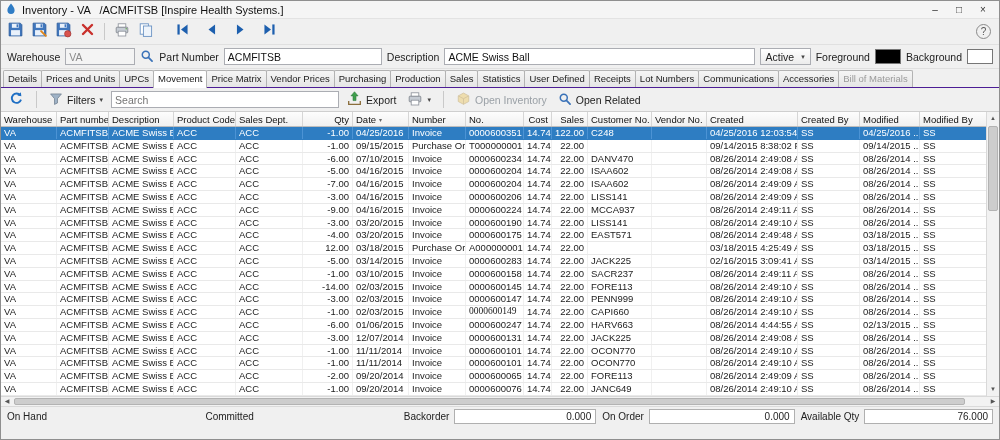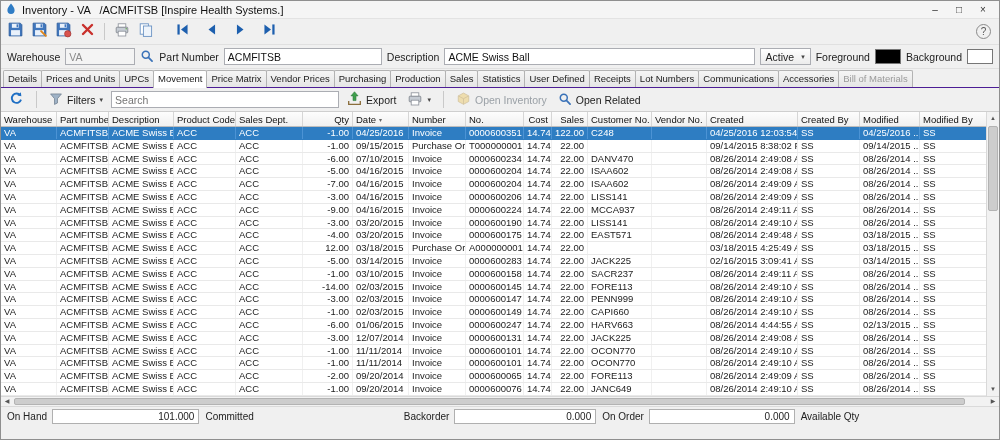--- a/index.html
+++ b/index.html
@@ -571,21 +571,21 @@
           </div>
           <div class="row">
             <div class="c" style="width: 56px;">VA</div>
             <div class="c" style="width: 52px;">ACMFITSB</div>
             <div class="c" style="width: 65px;">ACME Swiss Ball</div>
             <div class="c" style="width: 62px;">ACC</div>
             <div class="c" style="width: 67px;">ACC</div>
             <div class="c r" style="width: 50px;">-1.00</div>
             <div class="c" style="width: 56px;">02/03/2015</div>
             <div class="c" style="width: 57px;">Invoice</div>
-            <div class="c" style="width: 58px;">0000600149</div>
+            <div class="c" style="width: 58px; font-family: Liberation Serif, serif;">0000600149</div>
             <div class="c r" style="width: 28px;">14.74</div>
             <div class="c r" style="width: 36px;">22.00</div>
             <div class="c" style="width: 64px;">CAPI660</div>
             <div class="c" style="width: 55px;"></div>
             <div class="c" style="width: 91px;">08/26/2014 2:49:10 AM</div>
             <div class="c" style="width: 62px;">SS</div>
             <div class="c" style="width: 60px;">08/26/2014 ...</div>
             <div class="c" style="width: 68px;">SS</div>
           </div>
           <div class="row">
@@ -713,35 +713,35 @@
 
   <div class="hscroll">
     <div class="hbtn left">◀</div>
     <div class="hthumb"></div>
     <div class="hbtn right">▶</div>
   </div>
 
   <div class="footer">
     <div class="fgroup">
       <span class="lbl">On Hand</span>
-      <div class="fbox">101.000</div>
     </div>
     <div class="fgroup">
       <span class="lbl">Committed</span>
     </div>
     <div class="fgroup">
       <span class="lbl">Backorder</span>
       <div class="fbox">0.000</div>
     </div>
     <div class="fgroup">
       <span class="lbl">On Order</span>
       <div class="fbox">0.000</div>
     </div>
     <div class="fgroup">
       <span class="lbl">Available Qty</span>
+      <div class="fbox">76.000</div>
     </div>
   </div>
 
   <div class="statusbar">
     <span>Created by SS on 08/25/2014 9:50:16 AM  Modified by SS on 04/12/2018 6:35:58 AM</span>
   </div>
 
 </div>
 
 </body></html>

